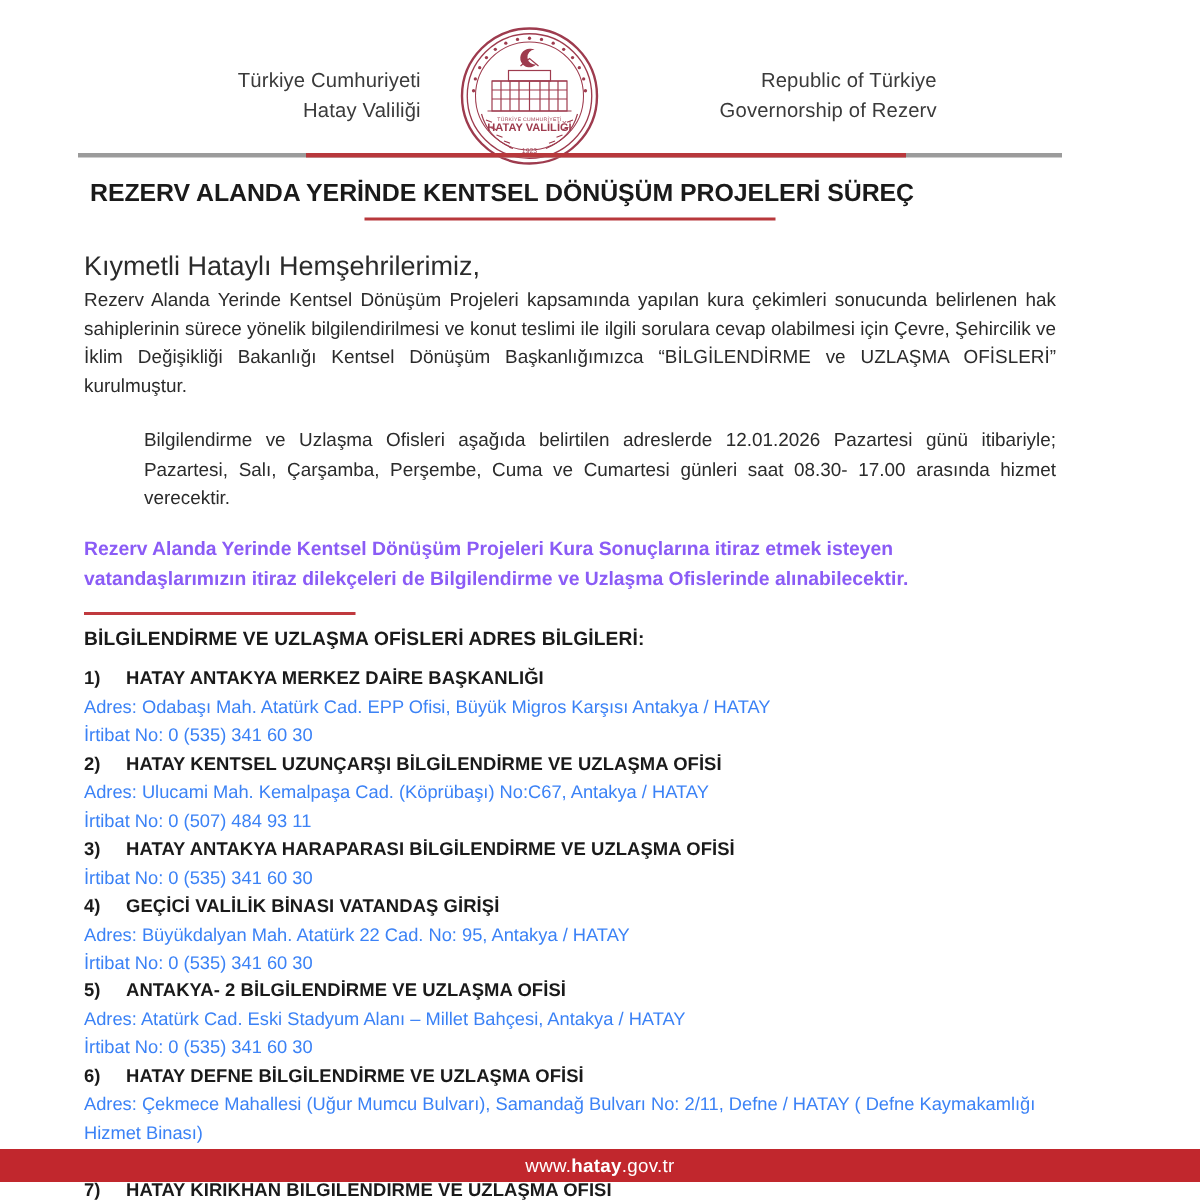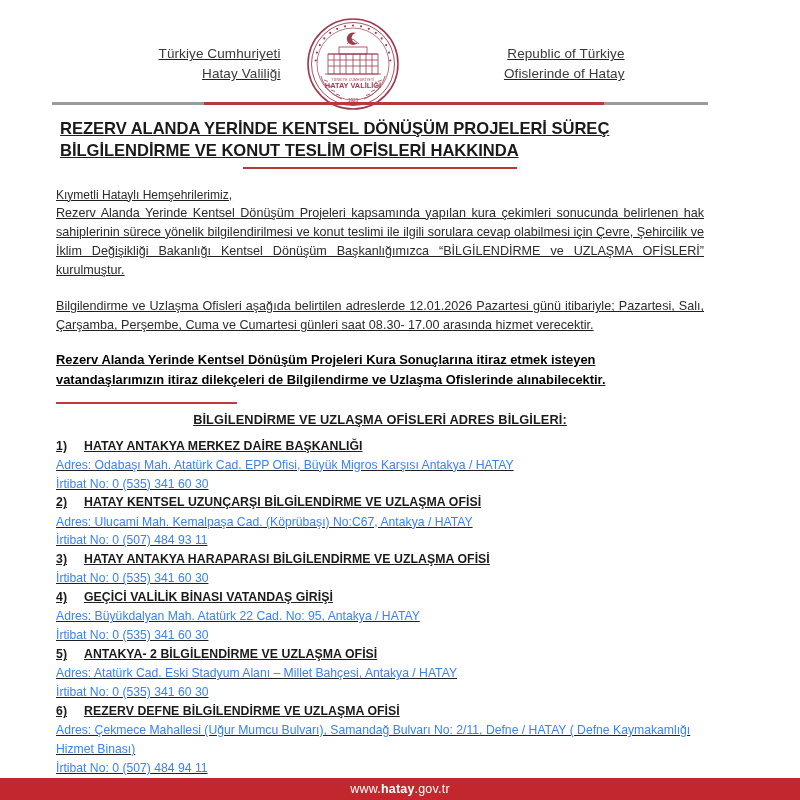--- a/index.html
+++ b/index.html
@@ -13,21 +13,20 @@
     font-family: "Liberation Sans", sans-serif;
     color: #231f20;
     overflow: hidden;
     position: relative;
   }
   .page {
     position: relative;
     width: 760px;
     height: 800px;
     box-sizing: border-box;
-    text-decoration: underline;
   }
 
   
   .header {
     display: flex;
     align-items: center;
     justify-content: center;
     gap: 0;
     padding-top: 32px;
     height: 96px;
@@ -93,56 +92,56 @@
     height: 2px;
     background: #b8383c;
   }
 
   
   .content {
     margin: 0 56px 0 56px;
   }
   .salutation {
     margin-top: 24px;
-    font-size: 12px;
+    font-size: 18px;
     line-height: 1.5;
     color: #2b2b2b;
   }
   p.para {
     margin: 0;
     font-size: 12.6px;
     line-height: 1.52;
     color: #2b2b2b;
     text-align: justify;
     text-justify: inter-word;
   }
   p.para.spaced {
     margin-top: 17px;
+    margin-left: 40px;
   }
   p.bold-note {
     margin: 14px 0 0 0;
     font-size: 12.9px;
     line-height: 1.55;
     font-weight: bold;
-    color: #000000;
+    color: #8b5cf6;
     text-align: left;
   }
   .rule-short {
     margin-top: 12px;
     width: 181px;
     height: 2px;
     background: #c0393e;
   }
   .section-heading {
     margin-top: 8px;
     font-size: 12.8px;
     font-weight: bold;
     color: #1a1a1a;
     letter-spacing: 0.1px;
-    text-align: center;
   }
 
   
   .office-list {
     margin-top: 10px;
   }
   .office {
     margin-bottom: 0;
   }
   .office-title-row {
@@ -162,21 +161,21 @@
     flex: 1 1 auto;
   }
   .office-line {
     font-size: 12.2px;
     line-height: 1.55;
     color: #3b82f6;
   }
   .footer-bar {
     position: absolute;
     left: 0;
-    bottom: 0;
+    bottom: 12px;
     width: 800px;
     height: 22px;
     background: #c1272d;
     display: flex;
     align-items: center;
     justify-content: center;
   }
   .footer-url {
     font-size: 12.5px;
     color: #ffffff;
@@ -245,31 +244,30 @@
           <path d="M18 62c3 11 11 19 21 23"></path>
           <path d="M82 62c-3 11-11 19-21 23"></path>
           <path d="M21 66l4 1.5M24 71l4 1.5M28 76l4 1.5M33 80l4 1.5"></path>
           <path d="M79 66l-4 1.5M76 71l-4 1.5M72 76l-4 1.5M67 80l-4 1.5"></path>
         </g>
       </svg>
     </div>
 
     <div class="header-text right">
       <div>Republic of Türkiye</div>
-      <div>Ofislerinde of Hatay</div>
+      <div>Governorship of Rezerv</div>
     </div>
   </div>
 
   <div class="rule-top">
     <div class="rule-red"></div>
   </div>
 
   <div class="doc-title">
     <div>REZERV ALANDA YERİNDE KENTSEL DÖNÜŞÜM PROJELERİ SÜREÇ</div>
-    <div>BİLGİLENDİRME VE KONUT TESLİM OFİSLERİ HAKKINDA</div>
     <div class="title-underline"></div>
   </div>
 
   <div class="content">
 
     <div class="salutation">Kıymetli Hataylı Hemşehrilerimiz,</div>
 
     <p class="para">Rezerv Alanda Yerinde Kentsel Dönüşüm Projeleri kapsamında yapılan kura çekimleri sonucunda belirlenen hak sahiplerinin sürece yönelik bilgilendirilmesi ve konut teslimi ile ilgili sorulara cevap olabilmesi için Çevre, Şehircilik ve İklim Değişikliği Bakanlığı Kentsel Dönüşüm Başkanlığımızca “BİLGİLENDİRME ve UZLAŞMA OFİSLERİ” kurulmuştur.</p>
 
     <p class="para spaced">Bilgilendirme ve Uzlaşma Ofisleri aşağıda belirtilen adreslerde 12.01.2026 Pazartesi günü itibariyle; Pazartesi, Salı, Çarşamba, Perşembe, Cuma ve Cumartesi günleri saat 08.30- 17.00 arasında hizmet verecektir.</p>
@@ -322,21 +320,21 @@
           <span class="office-num">5)</span>
           <span class="office-name">ANTAKYA- 2 BİLGİLENDİRME VE UZLAŞMA OFİSİ</span>
         </div>
         <div class="office-line">Adres: Atatürk Cad. Eski Stadyum Alanı – Millet Bahçesi, Antakya / HATAY</div>
         <div class="office-line">İrtibat No: 0 (535) 341 60 30</div>
       </div>
 
       <div class="office">
         <div class="office-title-row">
           <span class="office-num">6)</span>
-          <span class="office-name">REZERV DEFNE BİLGİLENDİRME VE UZLAŞMA OFİSİ</span>
+          <span class="office-name">HATAY DEFNE BİLGİLENDİRME VE UZLAŞMA OFİSİ</span>
         </div>
         <div class="office-line">Adres: Çekmece Mahallesi (Uğur Mumcu Bulvarı), Samandağ Bulvarı No: 2/11, Defne / HATAY ( Defne Kaymakamlığı Hizmet Binası)</div>
         <div class="office-line">İrtibat No: 0 (507) 484 94 11</div>
       </div>
 
       <div class="office">
         <div class="office-title-row">
           <span class="office-num">7)</span>
           <span class="office-name">HATAY KIRIKHAN BİLGİLENDİRME VE UZLAŞMA OFİSİ</span>
         </div>

